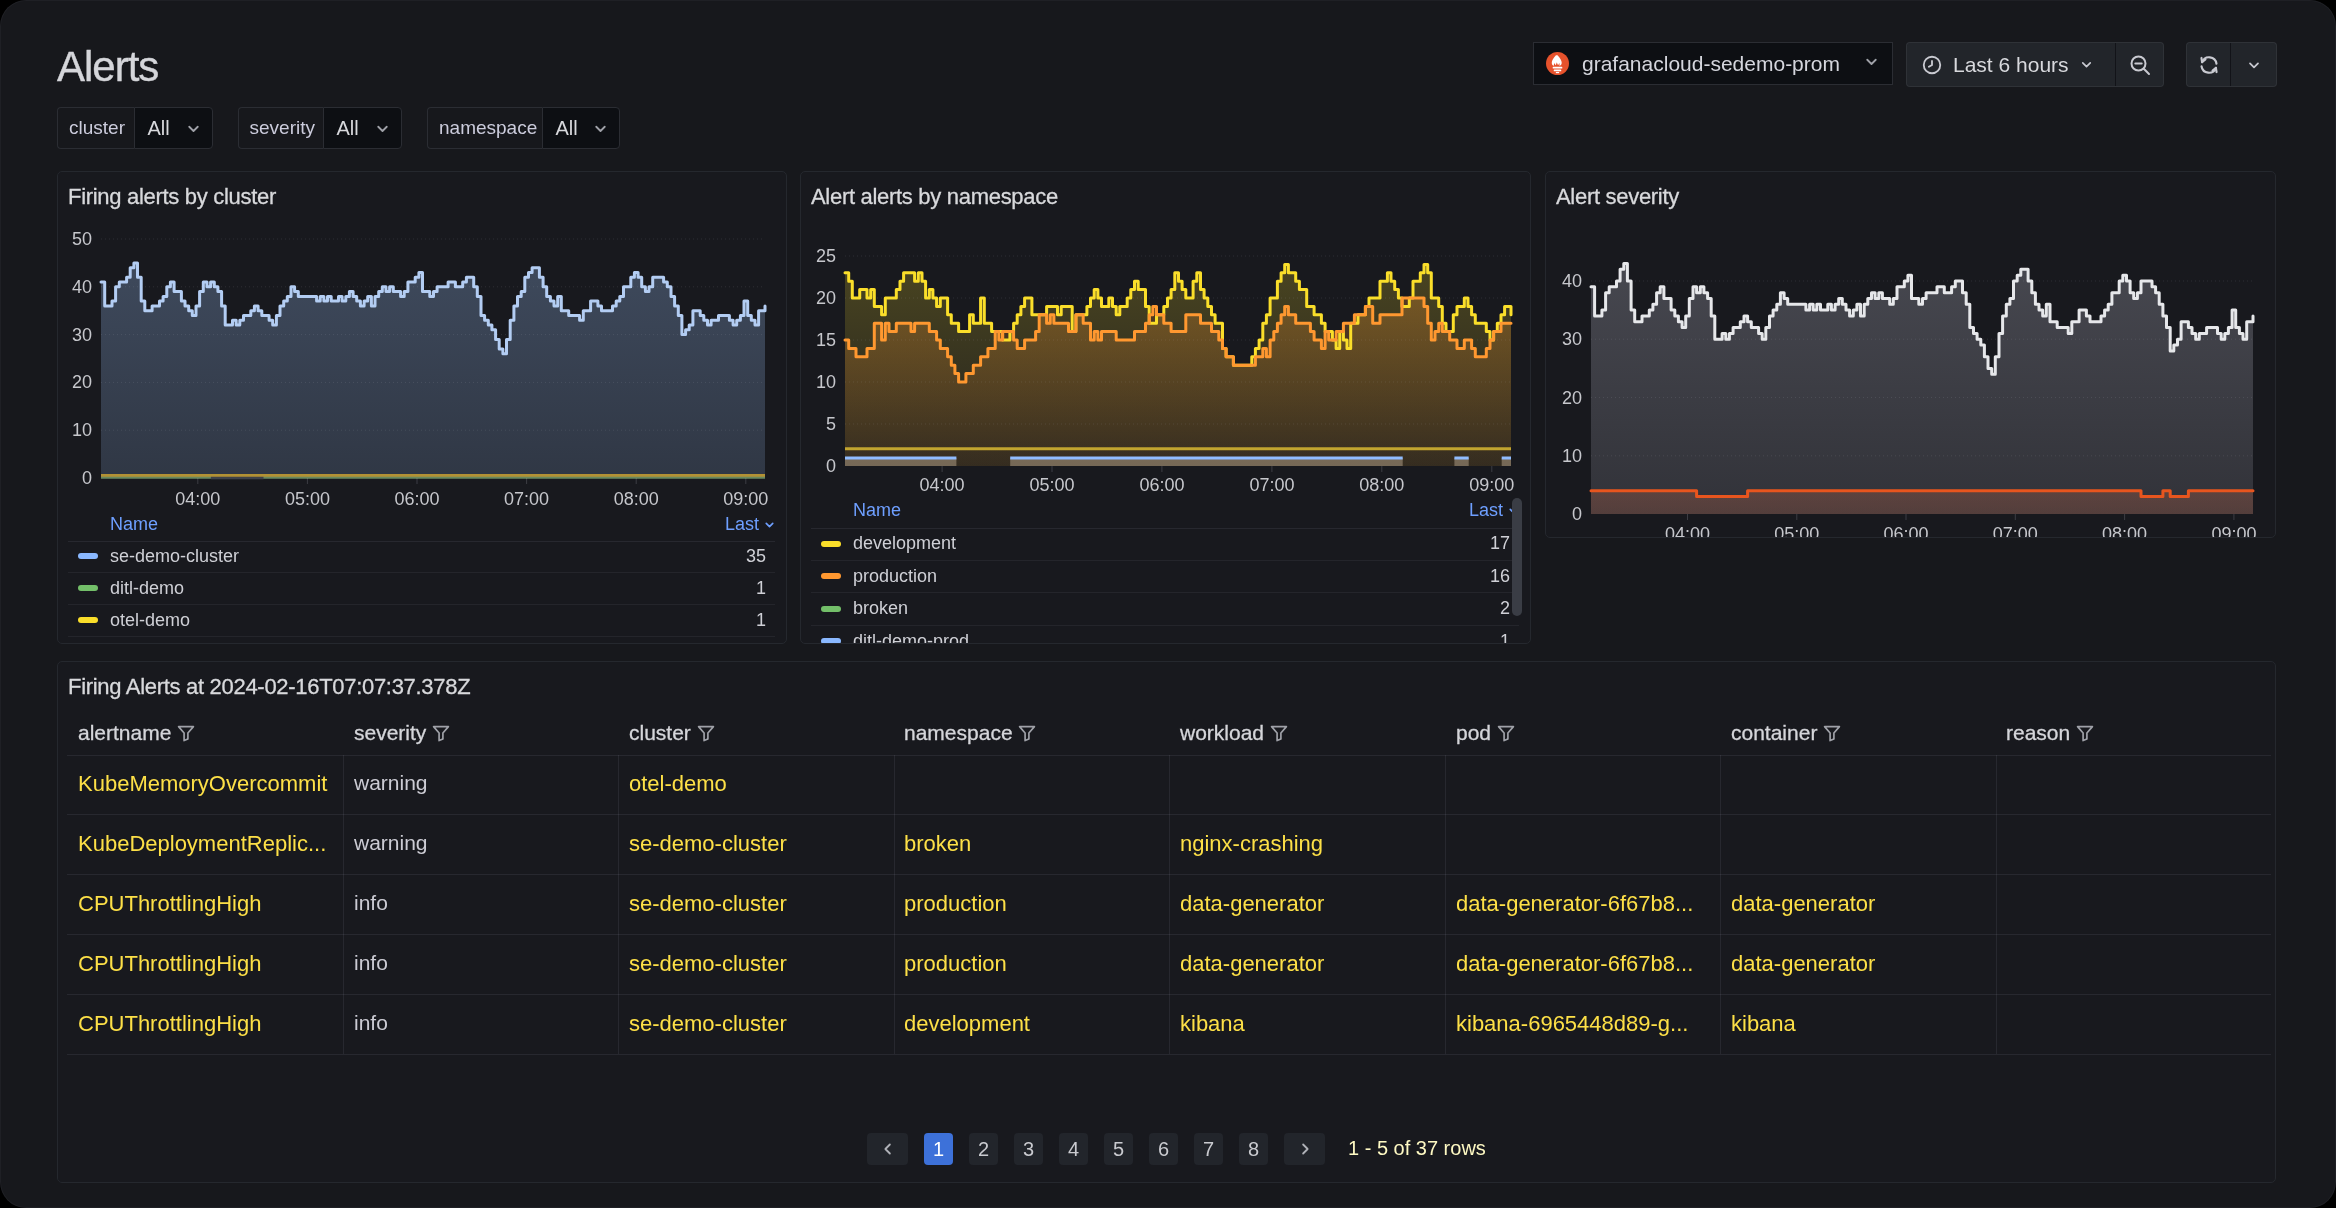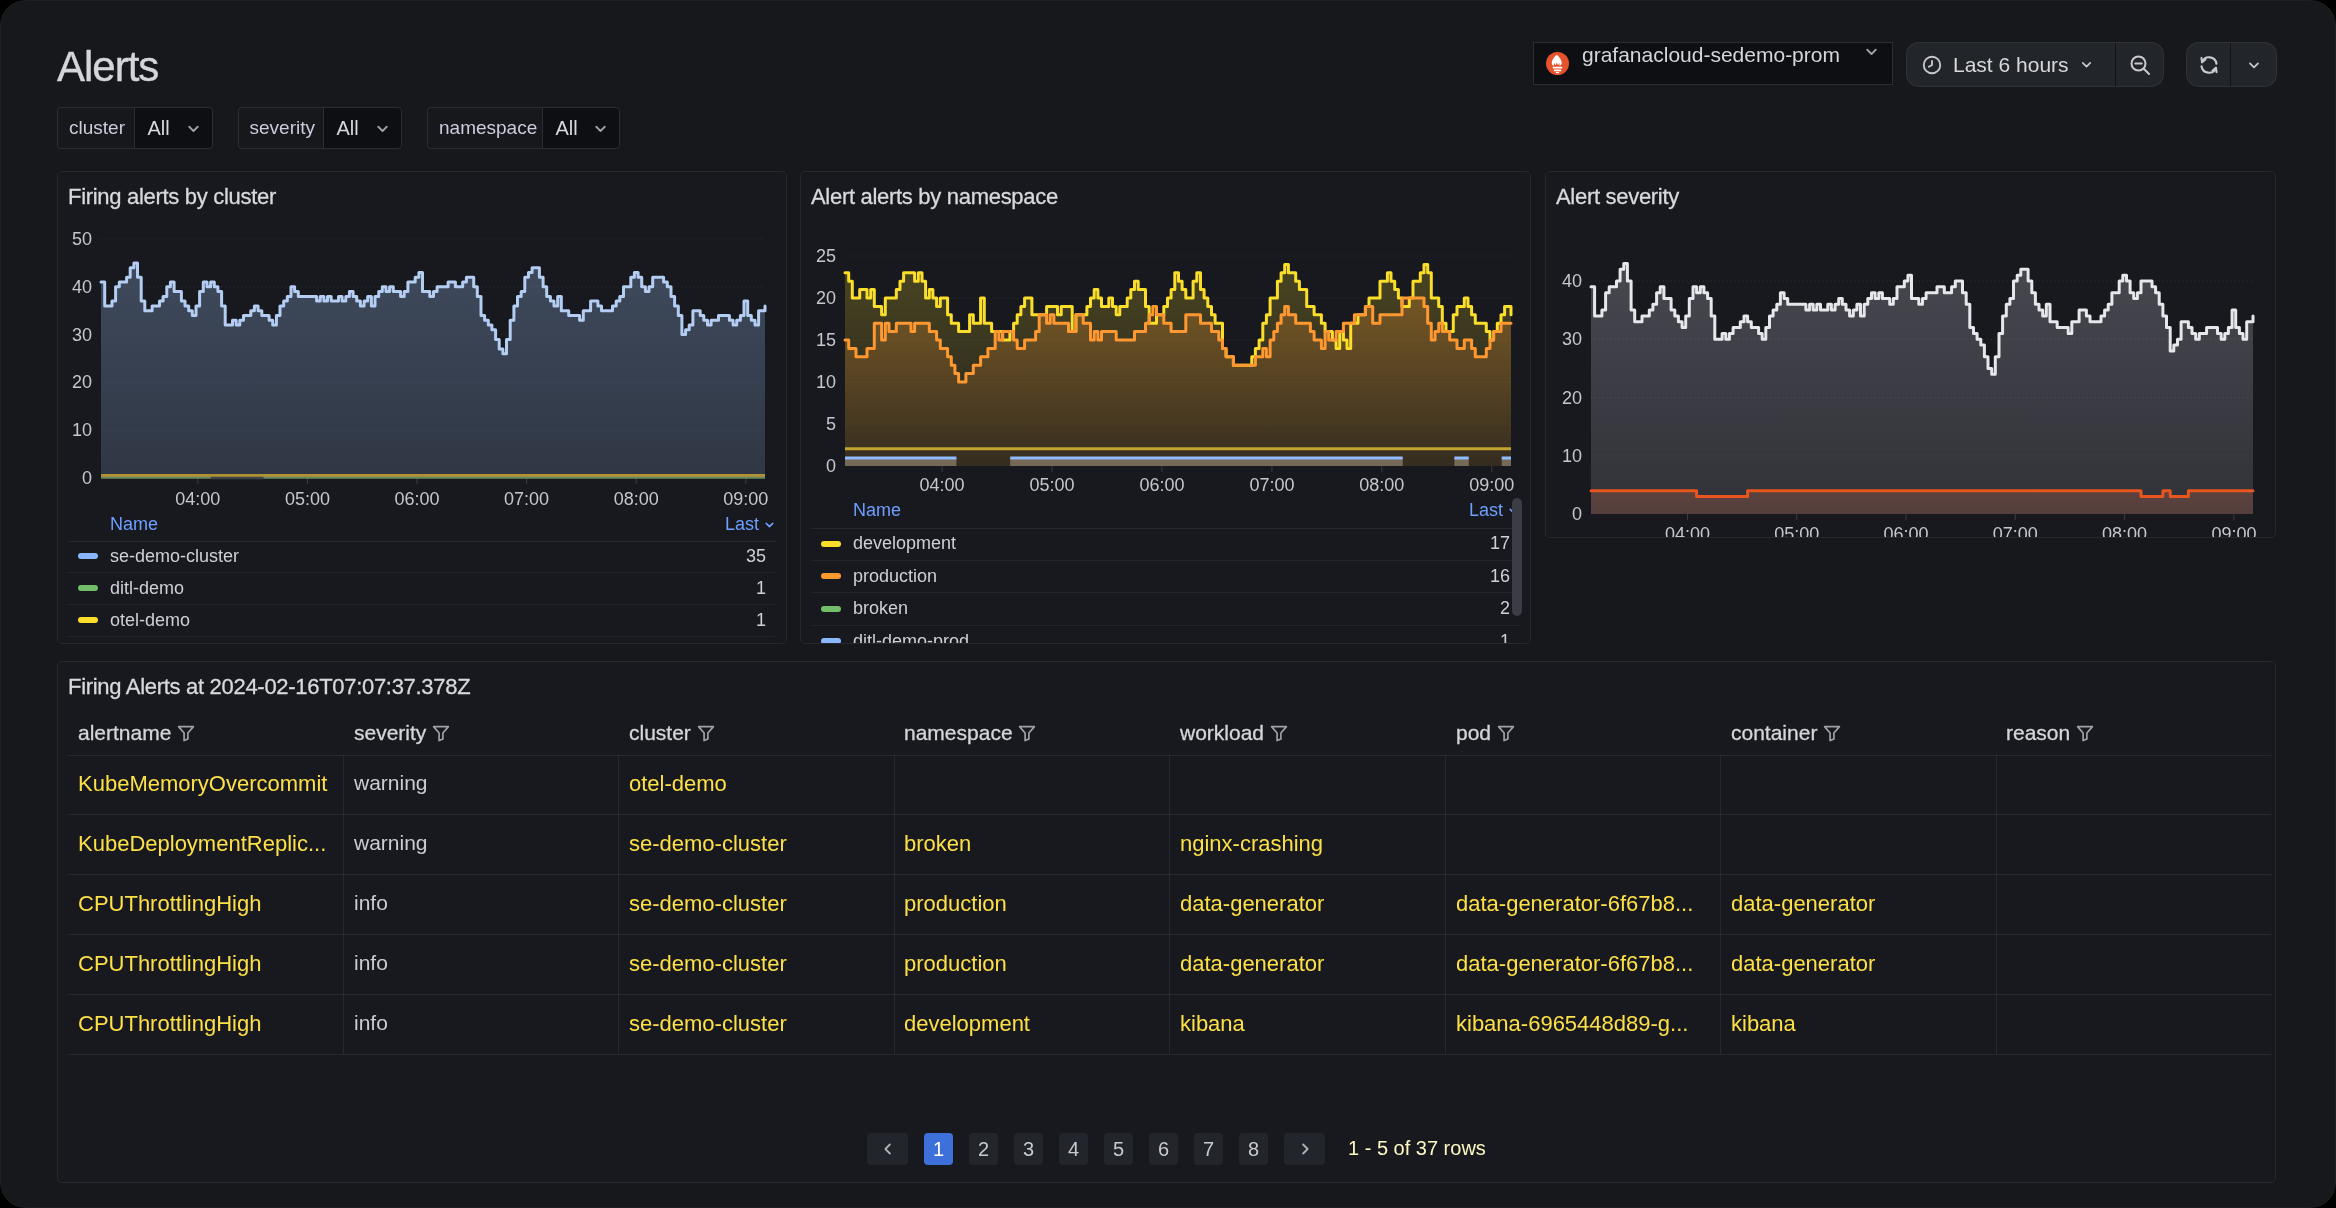--- a/index.html
+++ b/index.html
@@ -14,23 +14,23 @@
 .lgval { margin-left:auto; margin-right:9px; font-size:18px; color:#cfd0d6; }
 .th { position:absolute; font-size:21px; color:#d5d6da; display:flex; align-items:center; white-space:nowrap; -webkit-text-stroke:0.3px #d5d6da; }
 .tcell { position:absolute; font-size:21px; color:#ccccd4; white-space:nowrap; }
 .tlink { position:absolute; font-size:22px; color:#fde047; white-space:nowrap; }
 .pgbtn { position:absolute; height:32px; background:#22252b; border-radius:4px; display:flex; align-items:center; justify-content:center; }
 .pgnum { position:absolute; width:29px; height:32px; background:#22252b; border-radius:4px; color:#c9cacf; font-size:20px; display:flex; align-items:center; justify-content:center; }
 .pgnum.active { background:#3d71d9; color:#fff; }
 .varlbl { position:absolute; top:107px; height:42px; border:1px solid #2b2d33; border-right:none; border-radius:4px 0 0 4px; display:flex; align-items:center; padding-left:11px; font-size:19px; color:#ccccdc; }
 .varval { position:absolute; top:107px; height:42px; background:#0d0f13; border:1px solid #2b2d33; border-radius:0 4px 4px 0; display:flex; align-items:center; padding:0 10px 0 13px; }
 .all { font-size:20px; color:#d8d9dd; font-weight:400; flex:1; }
-.dsrc { position:absolute; left:1533px; top:42px; width:360px; height:43px; background:#0d0f13; border:1px solid #2b2d33; border-radius:0; display:flex; padding:0 12px; }
+.dsrc { position:absolute; left:1533px; top:42px; width:360px; height:43px; background:#0d0f13; border:1px solid #2b2d33; border-radius:0; display:flex; align-items:center; padding:0 12px; }
 .dstxt { font-size:21px; color:#d5d6dd; margin-left:13px; flex:1; }
-.tgrp { position:absolute; top:42px; height:45px; background:#22252a; border:1px solid rgba(204,204,220,0.08); border-radius:13px; display:flex; align-items:stretch; }
+.tgrp { position:absolute; top:42px; height:45px; background:#22252a; border:1px solid rgba(204,204,220,0.08); border-radius:4px; display:flex; align-items:stretch; }
 .tdiv { width:1px; background:#121318; margin:0; }
 .ttxt { font-size:21px; color:#d8d9dd; }
 h1 { position:absolute; left:57px; top:43px; font-size:42px; font-weight:400; color:#d5d6da; letter-spacing:-1px; -webkit-text-stroke:0.4px #d5d6da; }
 </style></head>
 <body>
 <div id="page">
 <h1>Alerts</h1>
 <div class="varlbl" style="left:57px;width:76.5px">
       <span>cluster</span>
     </div>

